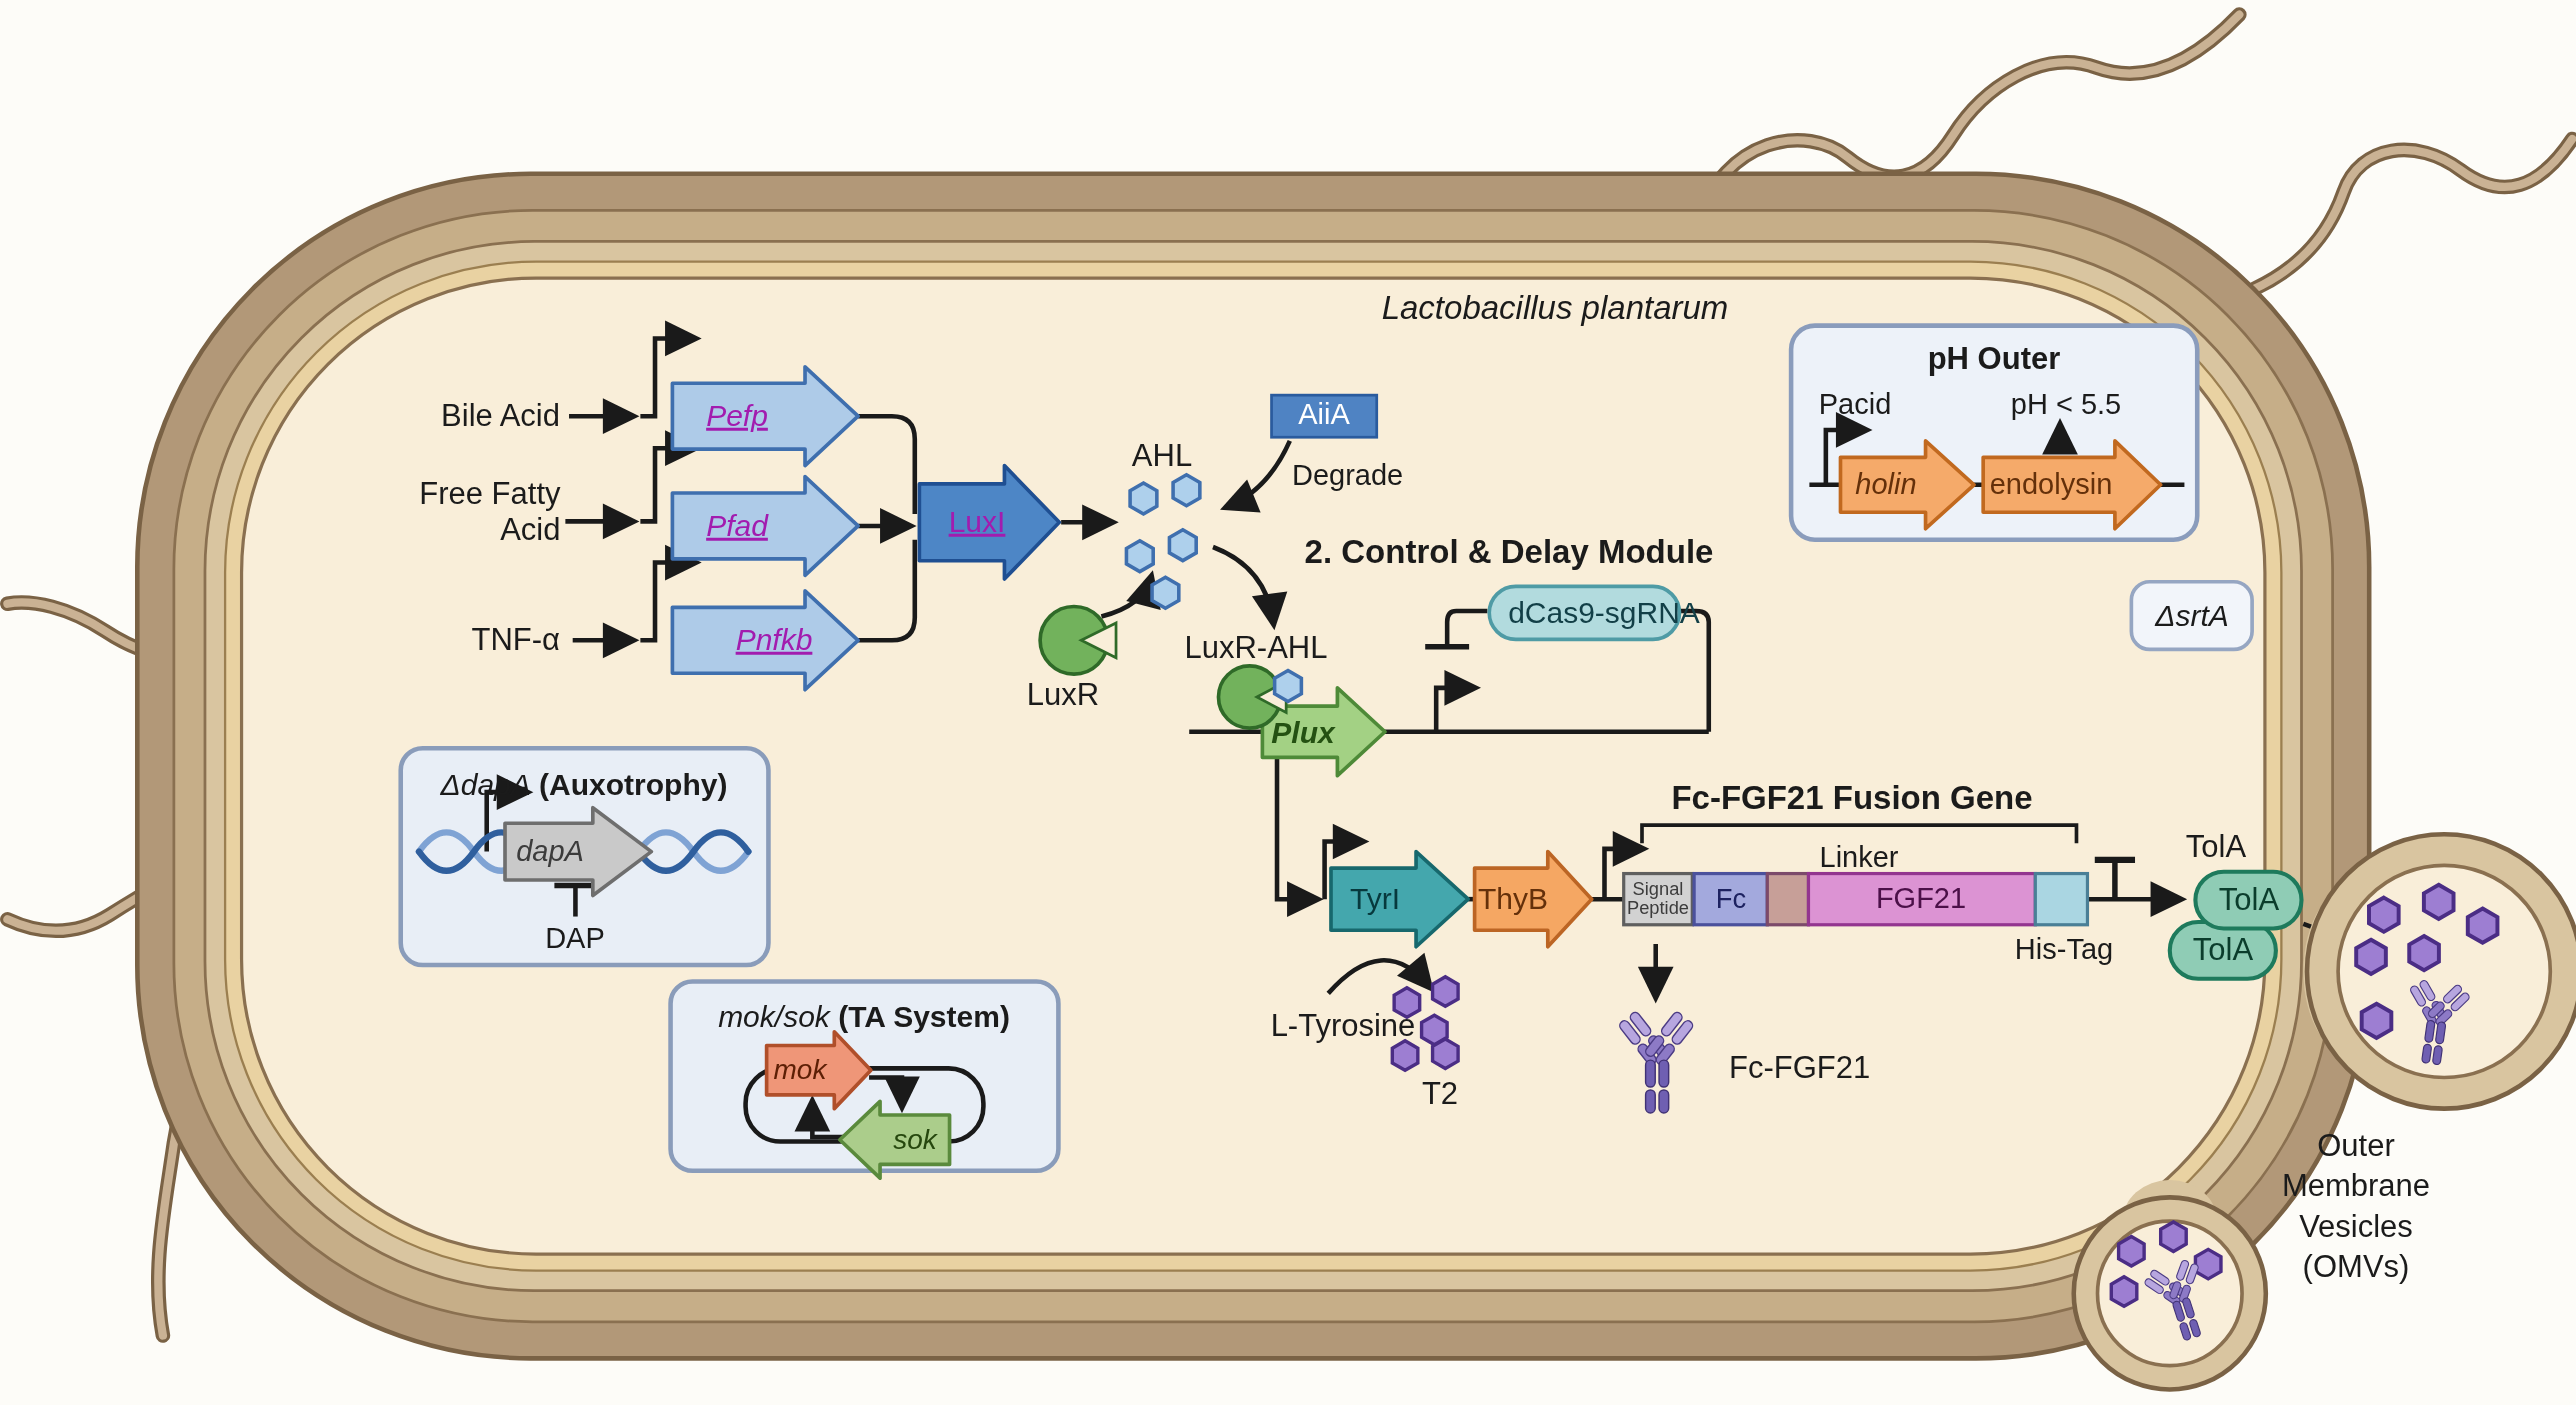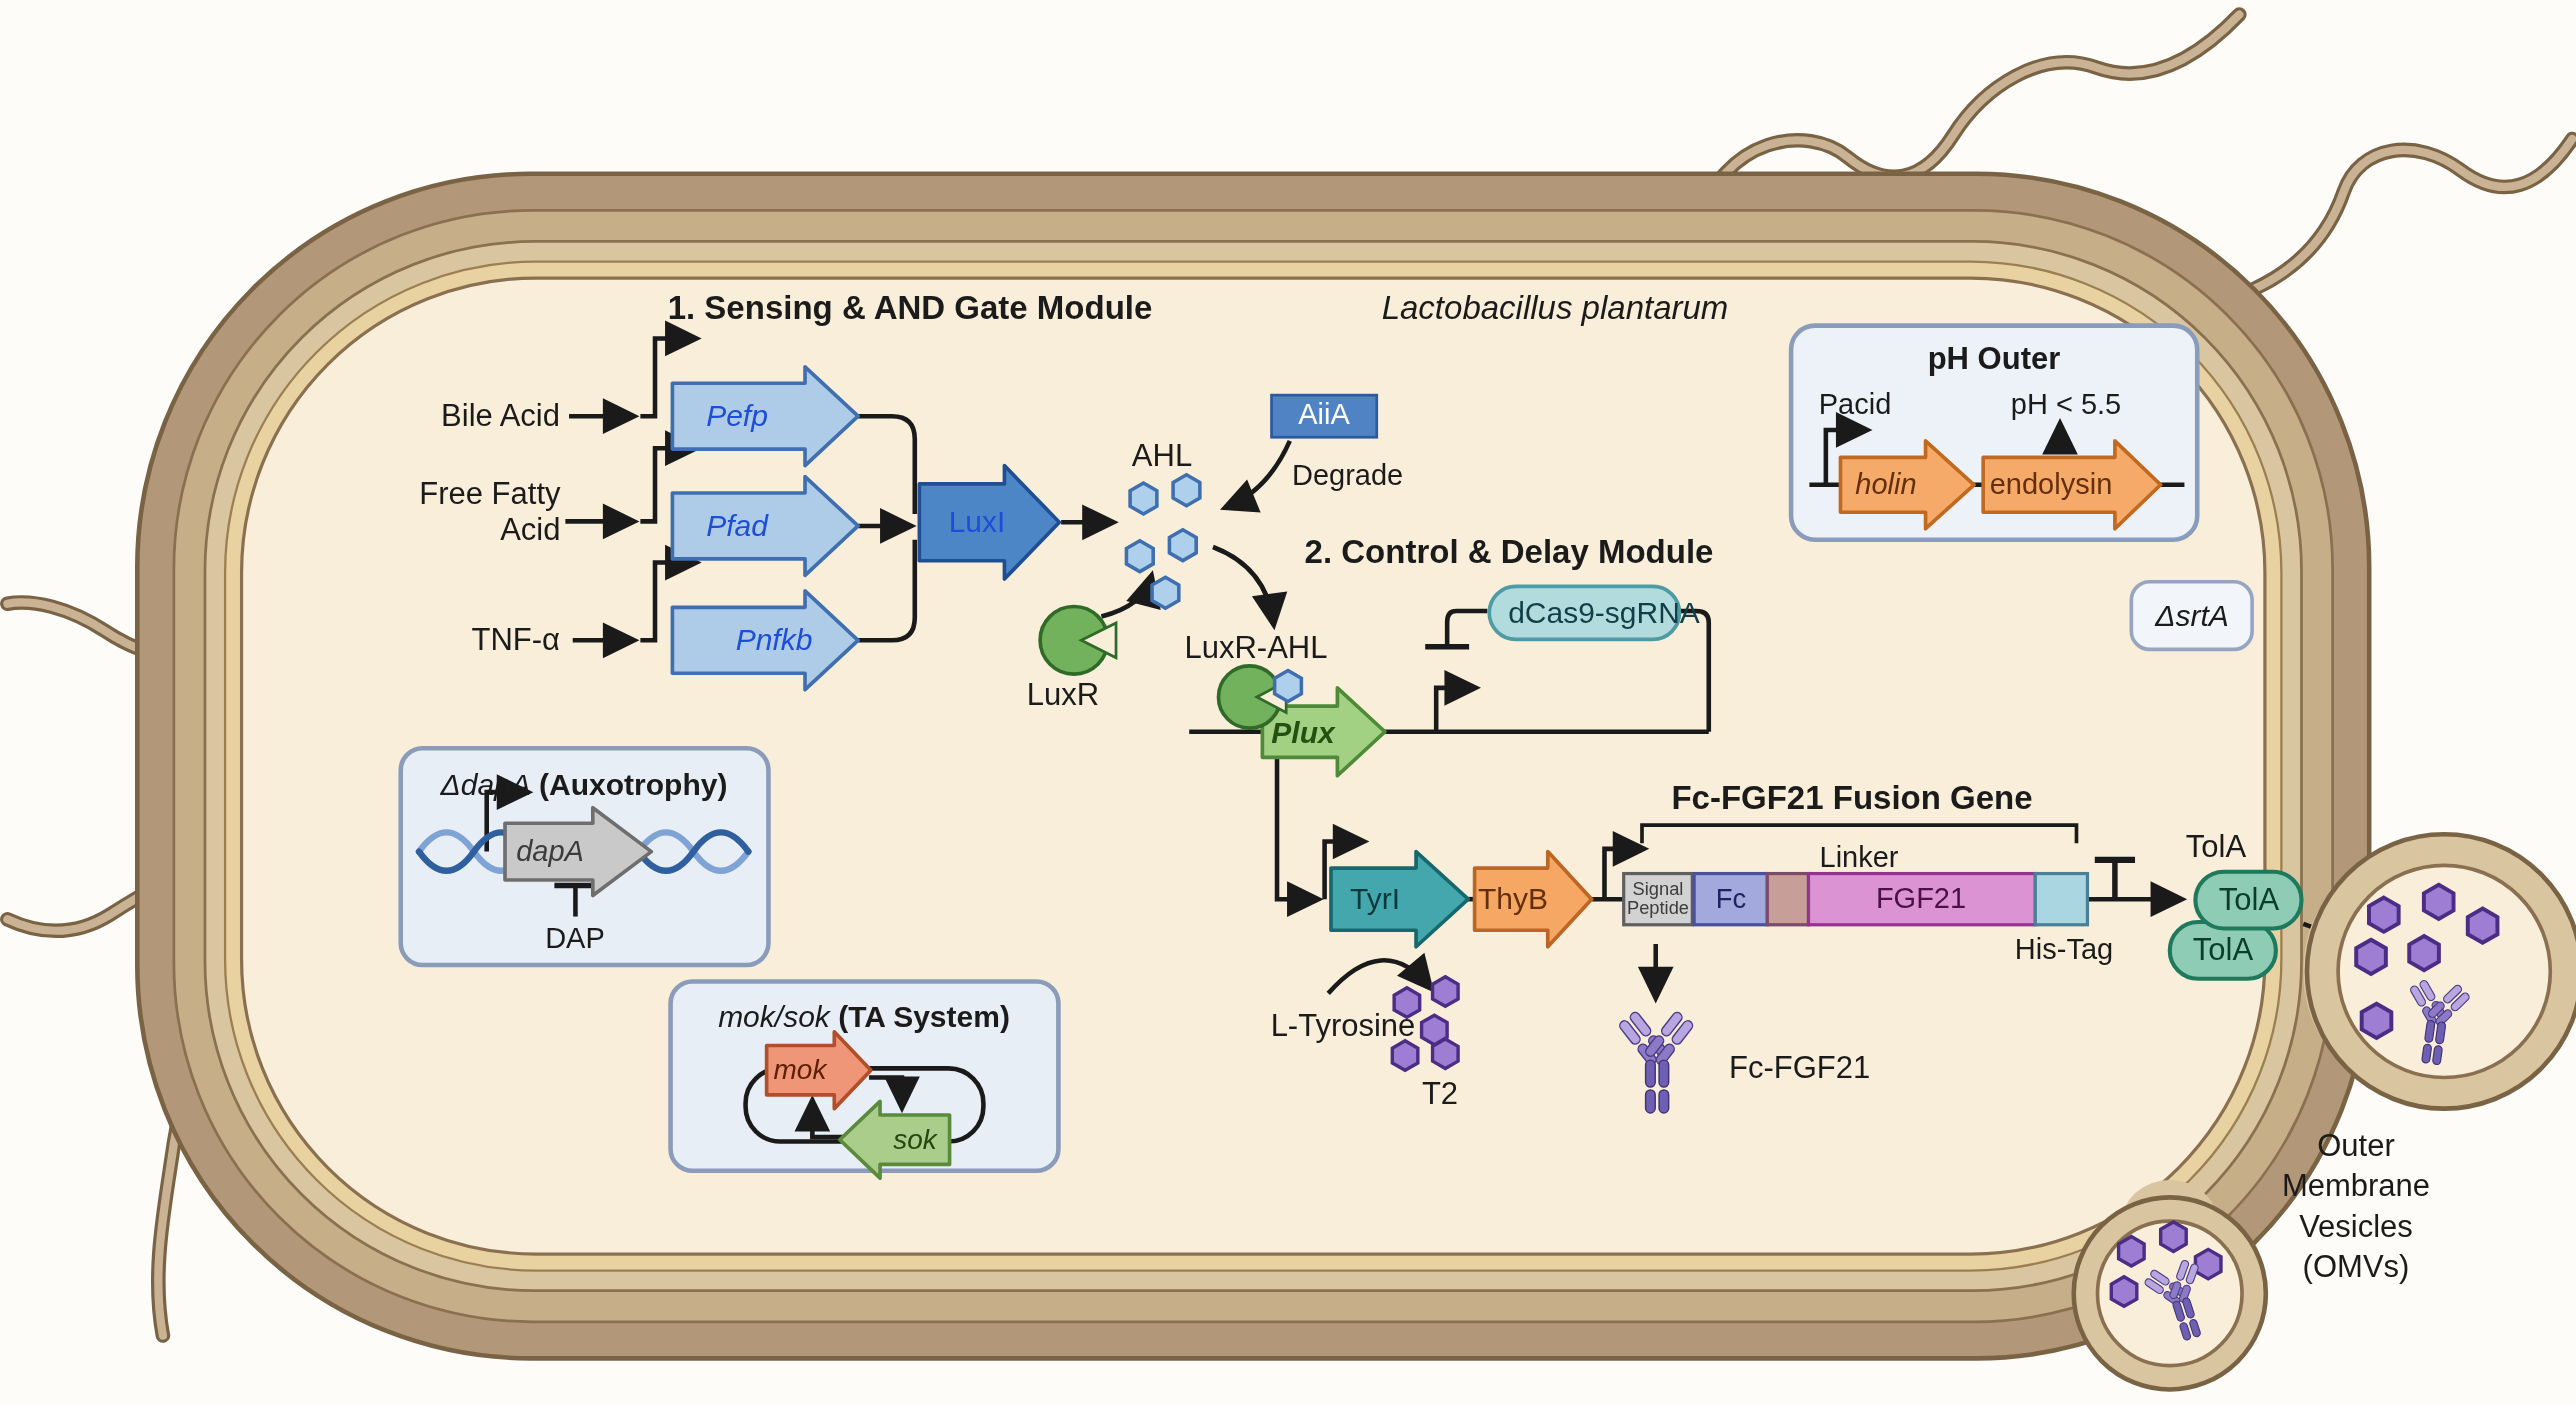--- a/index.html
+++ b/index.html
@@ -6,21 +6,21 @@
   #stage{position:relative;width:2576px;height:1405px;overflow:hidden;background:#fdfcf8;
          font-family:"Liberation Sans",sans-serif;}
   #art{position:absolute;left:0;top:0;}
   .lbl{position:absolute;color:#1b1b1b;white-space:nowrap;transform:translate(-50%,-50%);
        font-family:"Liberation Sans",sans-serif;line-height:1.15;}
   .al{transform:translate(0,-50%);}          
   .ar{transform:translate(-100%,-50%);}      
   .b{font-weight:bold;} .i{font-style:italic;}
   .s36{font-size:33px;} .s34{font-size:31px;} .s33{font-size:30px;} .s32{font-size:29px;}
   .s31{font-size:28px;} .s30{font-size:27.4px;} .s20{font-size:18.3px;}
-  .navy{color:#1d4ed8;} .green{color:#245112;font-weight:bold;} .teal{color:#07393d;} .orange{color:#64300a;}
+  .navy{color:#a21caf;text-decoration:underline;} .green{color:#245112;font-weight:bold;} .teal{color:#07393d;} .orange{color:#64300a;}
   .grayt{color:#3c3c3c;} .mag{color:#4b1048;} .blue2{color:#1d2260;} .tealg{color:#0b3d2c;}
   .white{color:#ffffff;} .salmon{color:#5d1f05;} .sokg{color:#26470e;} .cyanb{color:#123f47;padding-left:40px;}
   .wrap{white-space:normal;width:199px;text-align:right;}
   .spwrap{white-space:normal;width:88px;text-align:center;line-height:1.02;}
 </style>
 </head>
 <body>
 
 <div id="stage">
 
@@ -239,21 +239,20 @@
     <circle cx="2372" cy="1414" r="105" fill="#d9c5a0" stroke="#7a6245" stroke-width="5"></circle>
     <circle cx="2372" cy="1414" r="79" fill="#f9eed9" stroke="#8a7050" stroke-width="4"></circle>
     <use href="#hex" transform="translate(2330,1368) scale(0.62)" fill="#9d7ed2" stroke="#4b2d85" stroke-width="6"></use>
     <use href="#hex" transform="translate(2376,1352) scale(0.62)" fill="#9d7ed2" stroke="#4b2d85" stroke-width="6"></use>
     <use href="#hex" transform="translate(2414,1382) scale(0.62)" fill="#9d7ed2" stroke="#4b2d85" stroke-width="6"></use>
     <use href="#hex" transform="translate(2322,1412) scale(0.62)" fill="#9d7ed2" stroke="#4b2d85" stroke-width="6"></use>
     <use href="#ab" transform="translate(2330,1388) rotate(-18) scale(0.8)"></use>
   </g>
 </svg>
 
-<div class="lbl s36 b" style="left:910px;top:308px;">1. Sensing &amp; AND Gate Module</div>
 <div class="lbl s36 i" style="left:1555px;top:308px;">Lactobacillus plantarum</div>
 <div class="lbl s36 b" style="left:1509px;top:552px;">2. Control &amp; Delay Module</div>
 
 <div class="lbl s34 ar" style="left:560px;top:416px;">Bile Acid</div>
 <div class="lbl s34 wrap" style="left:461px;top:512px;">Free Fatty Acid</div>
 <div class="lbl s34 ar" style="left:560px;top:640px;">TNF-α</div>
 
 <div class="lbl s33 i navy" style="left:737px;top:416px;">Pefp</div>
 <div class="lbl s33 i navy" style="left:737px;top:526px;">Pfad</div>
 <div class="lbl s33 i navy" style="left:774px;top:640px;">Pnfkb</div>

